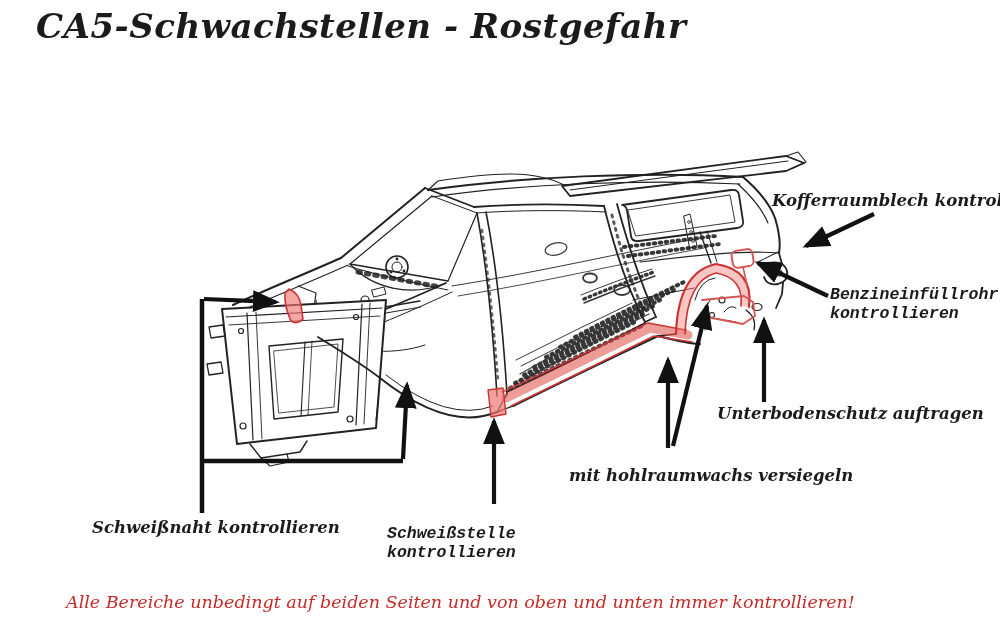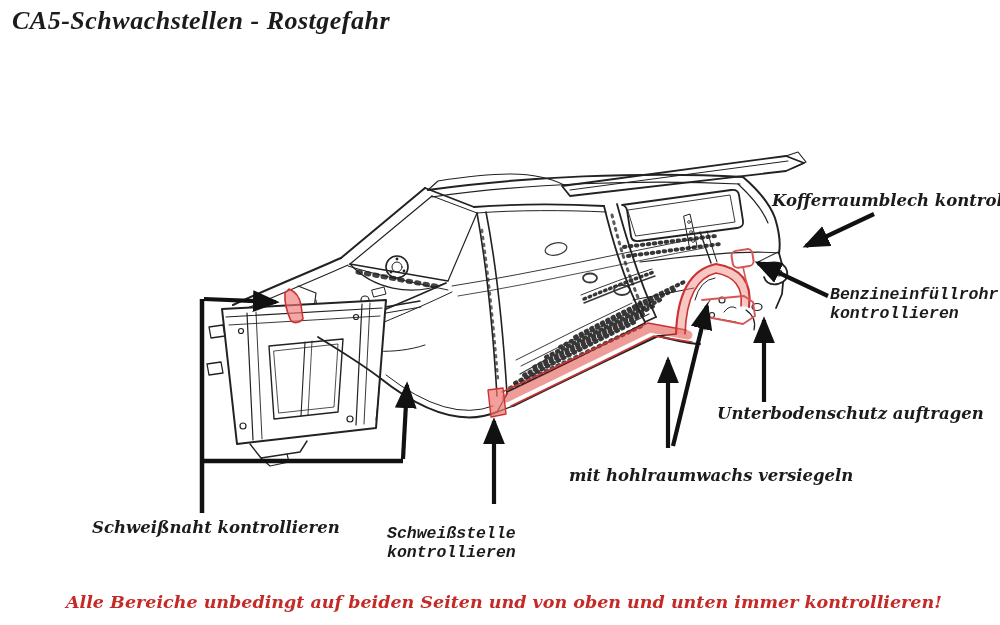--- a/index.html
+++ b/index.html
@@ -1,23 +1,23 @@
 <!DOCTYPE html>
 <html><head>
 <meta charset="utf-8">
 <style>
   html,body{margin:0;padding:0;background:#fff;}
   .stage{position:relative;width:1000px;height:625px;background:#ffffff;overflow:hidden;
          font-family:"DejaVu Serif","Liberation Serif",serif;color:#1b1b1b;}
-  .title{position:absolute;left:12px;top:6px;font-size:26px;font-style:italic;font-weight:700;
-         letter-spacing:.5px;color:#1b1b1b;white-space:nowrap;font-family:Liberation Serif, serif;}
+  .title{position:absolute;left:36px;top:6px;font-size:34px;font-style:italic;font-weight:700;
+         letter-spacing:.5px;color:#1b1b1b;white-space:nowrap;}
   .callout{position:absolute;font-style:italic;font-weight:600;font-size:16.5px;line-height:19px;
            color:#1b1b1b;white-space:nowrap;}
   .callout.center{text-align:left;white-space:normal;font-family:Liberation Mono, monospace;}
-  .footer-note{position:absolute;left:66px;top:592px;font-size:17.5px;font-style:italic;font-weight:700;
+  .footer-note{position:absolute;left:66px;top:592px;font-size:17.5px;font-style:italic;font-weight:400;
            color:#c42b28;white-space:nowrap;}
   svg{position:absolute;left:0;top:0;}
   .lineart path, .lineart rect, .lineart circle, .lineart ellipse{vector-effect:none;}
 </style>
 </head>
 <body>
 
 <div class="stage">
 
   <div class="title">CA5-Schwachstellen - Rostgefahr</div>

